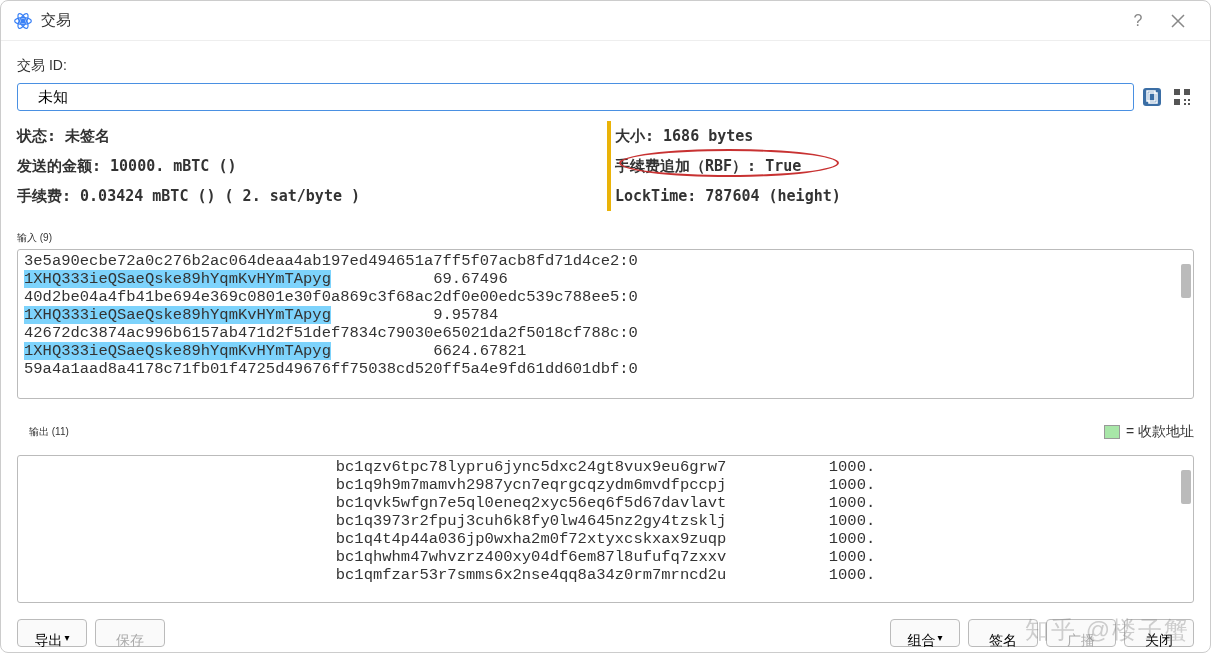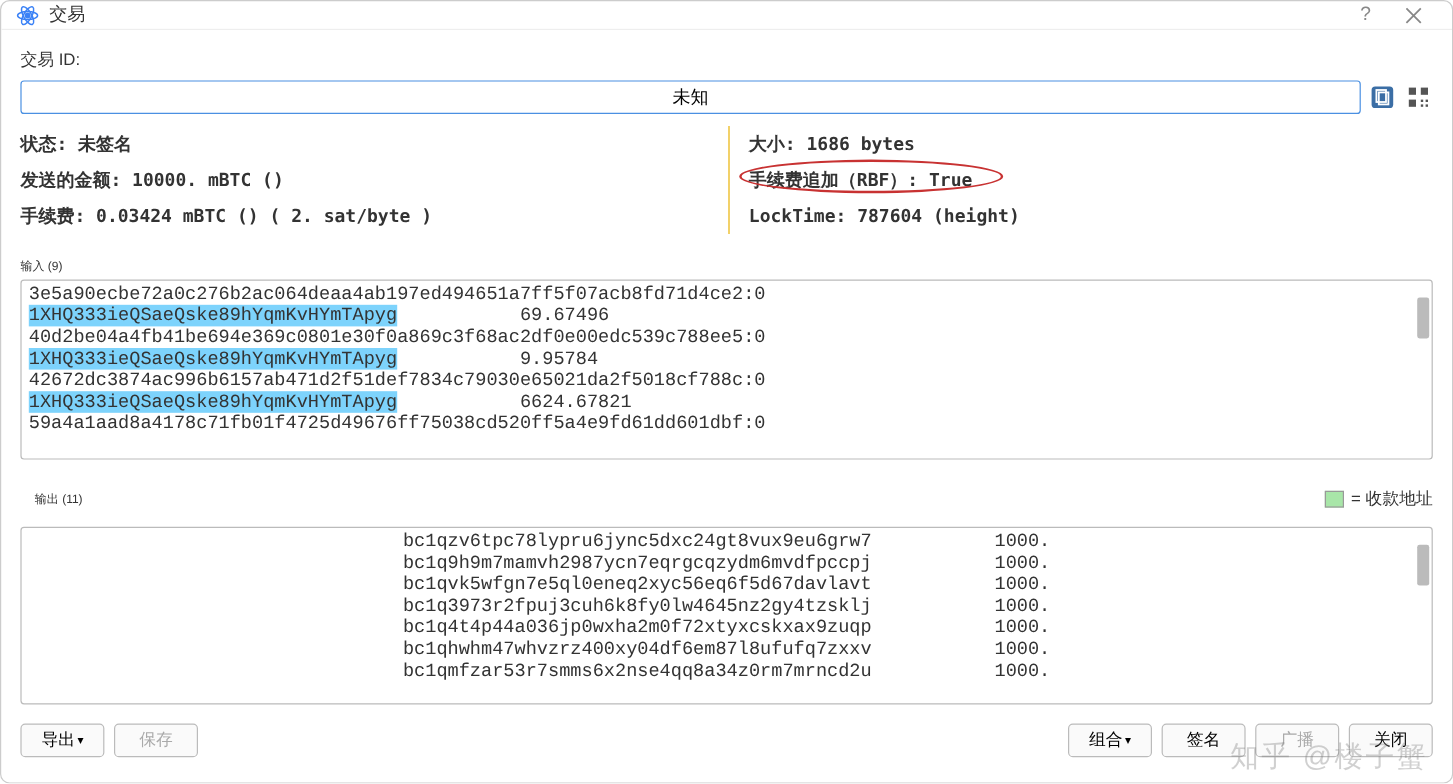--- a/index.html
+++ b/index.html
@@ -1,43 +1,43 @@
 <!DOCTYPE html>
 <html><head>
 <meta charset="utf-8">
 <style>
 * { box-sizing: border-box; margin: 0; padding: 0; }
 body { font-family: "Microsoft YaHei", "SimSun", sans-serif; font-size: 14px; background: #fff; color: #333; }
 .window { width: 1211px; height: 653px; border: 1px solid #ccc; border-radius: 8px; overflow: hidden; position: relative; background: #fff; }
-.titlebar { height: 24px; display: flex; align-items: center; padding: 0 12px; border-bottom: 1px solid #eee; }
+.titlebar { height: 40px; display: flex; align-items: center; padding: 0 12px; border-bottom: 1px solid #eee; }
 .titlebar .app-icon { width: 20px; height: 20px; margin-right: 8px; }
 .titlebar .title { flex: 1; font-size: 15px; color: #333; }
 .titlebar .tb-btn { width: 40px; height: 40px; display: flex; align-items: center; justify-content: center; color: #888; cursor: pointer; font-size: 16px; }
 .content { padding: 16px 16px 8px 16px; }
 .field-row { margin-bottom: 8px; }
 .txid-row { display: flex; align-items: center; gap: 6px; }
-.txid-input { flex: 1; border: 1px solid #4a90e2; border-radius: 3px; padding: 4px 8px; font-size: 15px; height: 28px; text-align: center; }
+.txid-input { flex: 1; border: 1px solid #4a90e2; border-radius: 3px; padding: 4px 20px; font-size: 15px; height: 28px; }
 .icon-btn { width: 24px; height: 24px; display: flex; align-items: center; justify-content: center; cursor: pointer; }
 .meta-cols { display: flex; margin-top: 10px; font-weight: bold; }
 .meta-left { width: 590px; }
-.meta-right { border-left: 1px solid #eab308; padding-left: 16px; flex: 1; position: relative; }
+.meta-right { border-left: 4px solid #eab308; padding-left: 4px; flex: 1; position: relative; }
 .meta-line { font-size: 15px; line-height: 30px; font-family: "SimSun", monospace; }
 .rbf-circle { position: absolute; border: 2px solid #c83232; border-radius: 50%; width: 220px; height: 28px; left: 8px; top: 28px; pointer-events: none; }
 .section-label { font-size: 10px; margin-top: 20px; margin-bottom: 4px; }
 .io-box { border: 1px solid #bbb; border-radius: 3px; position: relative; overflow: hidden; }
 .io-box.inputs { height: 150px; }
 .io-box.outputs { height: 148px; text-align: center; }
 .io-content { padding: 2px 6px; font-family: "Courier New", monospace; font-size: 15.5px; line-height: 18px; white-space: pre; overflow: hidden; }
 .hl { background: #7dd3fc; }
 .scrollbar { position: absolute; right: 2px; top: 14px; width: 10px; height: 34px; background: #bbb; border-radius: 2px; }
 .legend-row { display: flex; align-items: center; margin-top: 14px; margin-bottom: 4px; }
 .legend-spacer { flex: 1; }
 .legend-swatch { width: 16px; height: 14px; background: #a8e6a8; margin-right: 6px; border: 1px solid #999; }
 .footer { display: flex; gap: 8px; padding: 8px 16px 14px 16px; align-items: center; }
-.btn { min-width: 70px; height: 28px; padding: 0 12px; border: 1px solid #bbb; border-radius: 4px; background: #fafafa; font-size: 14px; cursor: pointer; display: inline-flex; align-items: center; justify-content: center; }
+.btn { min-width: 70px; height: 28px; padding: 12px 12px; border: 1px solid #bbb; border-radius: 4px; background: #fafafa; font-size: 14px; cursor: pointer; display: inline-flex; align-items: flex-start; justify-content: center; }
 .btn.disabled { color: #aaa; }
 .footer-spacer { flex: 1; }
 .dropdown-arrow { font-size: 10px; margin-left: 2px; }
 .watermark { position: absolute; right: 20px; bottom: 6px; color: rgba(120,120,120,0.35); font-size: 24px; pointer-events: none; letter-spacing: 2px; }
 </style>
 </head>
 <body>
 
 <div class="window">
 

